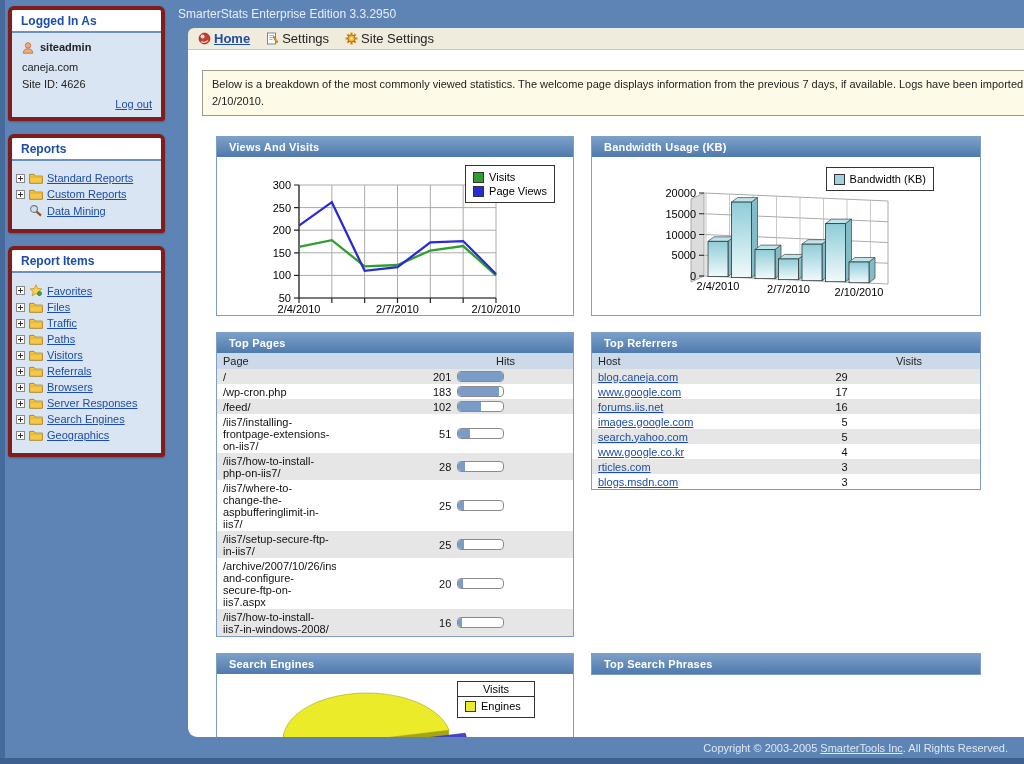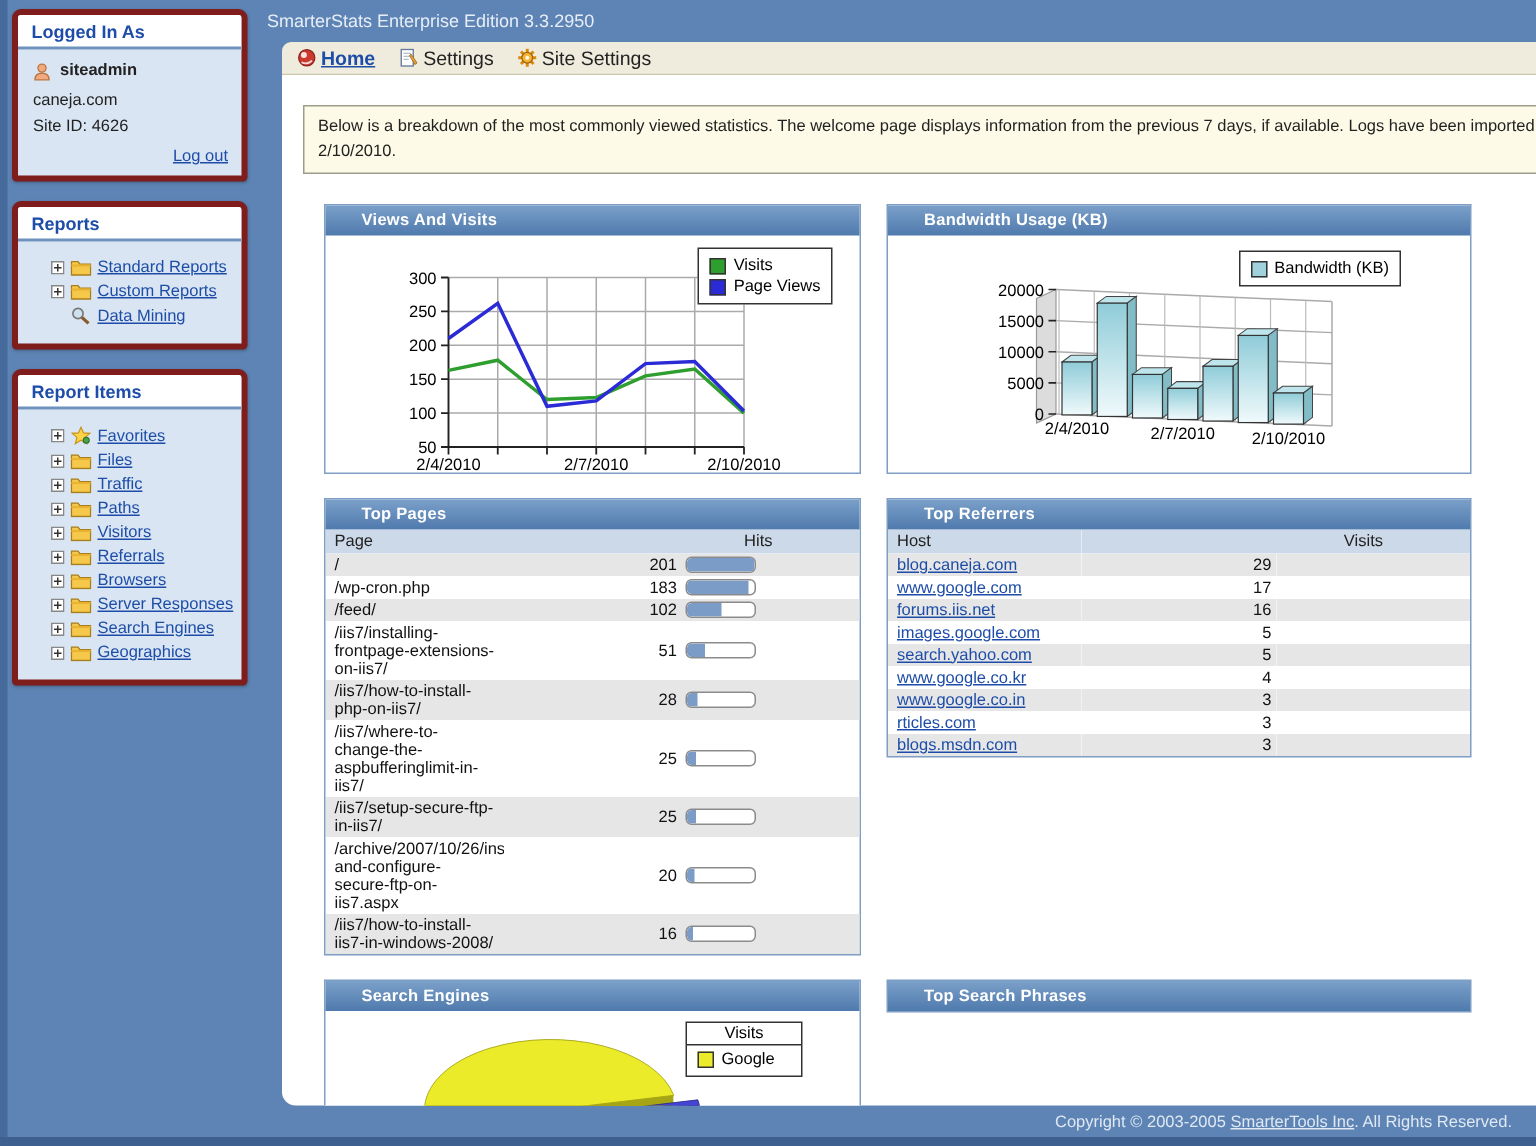--- a/index.html
+++ b/index.html
@@ -10,38 +10,38 @@
 
   
   #sidebar{position:absolute;left:8px;top:6px;width:157px}
   .side-panel{background:#d9e5f2;border:4px solid #7f1d1d;border-radius:6px 6px 3px 3px;margin-bottom:13px;overflow:hidden;box-shadow:0 1px 2px rgba(0,0,0,.25)}
   .side-panel-header{background:#fff;padding:4px 9px 3px;font-size:12px;font-weight:bold;color:#1d4da8;border-bottom:2px solid #6d92bd}
   .side-body{padding:8px 9px 7px;font-size:11px;color:#222}
   .user-row{display:flex;align-items:flex-start;gap:5px;font-weight:bold;margin-bottom:6px}
   .side-line{margin:5px 0 5px 1px}
   .logout-row{text-align:right;margin-top:8px}
   a{color:#1d4da8}
-  .side-list{padding:7px 5px 8px 22px;font-size:11px}
+  .side-list{padding:7px 5px 8px 4px;font-size:11px}
   .side-item{display:flex;align-items:center;gap:4px;margin:4px 0}
   .side-item svg{flex:none}
 
   
   #main{position:absolute;left:188px;top:28px;width:1002px}
   #navbar{height:22px;background:#efecdd;border-radius:6px 6px 0 0;display:flex;align-items:center;padding:0 10px;font-size:13px;color:#222;border-bottom:1px solid #cac6b0;box-sizing:border-box}
   .nav-item{display:flex;align-items:center;gap:3px;margin-right:16px;cursor:pointer}
   .nav-item a{font-weight:bold}
   .nav-label{color:#222}
   #nav-help{margin-left:auto;margin-right:110px}
   #content{background:#fff;height:687px;border-radius:0 0 9px 9px;position:relative;overflow:hidden}
   #banner{margin:20px 14px 0;background:#fdfbe7;border:1px solid #9d9d8d;padding:5px 9px;font-size:11px;color:#222;line-height:1.55}
 
   
   #grid{display:grid;grid-template-columns:358px 390px;column-gap:17px;row-gap:16px;padding:20px 0 0 28px;align-items:start}
   .panel{border:1px solid #7e9ec6;background:#fff}
-  .panel-header{background:linear-gradient(#7ba0c9,#4f7aad);color:#fff;font-size:11px;font-weight:bold;padding:4px 24px;letter-spacing:.2px}
+  .panel-header{background:linear-gradient(#7ba0c9,#4f7aad);color:#fff;font-size:11px;font-weight:bold;padding:4px 12px;letter-spacing:.2px}
   .chart-body{position:relative;height:158px}
   .pie-body{position:relative;height:150px}
 
   
   table{width:100%;border-collapse:collapse;font-size:11px;color:#111;table-layout:fixed}
   thead td{background:#ccd9e9;padding:2px 6px;color:#222}
   td{padding:1.5px 6px;overflow:hidden}
   tbody tr:nth-child(odd){background:#e6e6e6}
   td.val{text-align:right;white-space:nowrap;width:32px;padding-right:3px}
   td.barcell{width:52px;padding:1px 4px 1px 3px}
@@ -605,25 +605,20 @@
                 <td><a href="#">search.yahoo.com</a></td>
                 <td class="val">5</td>
                 <td class="barcell"></td>
               </tr>
               <tr>
                 <td><a href="#">www.google.co.kr</a></td>
                 <td class="val">4</td>
                 <td class="barcell"></td>
               </tr>
               <tr>
-                <td><a href="#">www.google.co.in</a></td>
-                <td class="val">3</td>
-                <td class="barcell"></td>
-              </tr>
-              <tr>
                 <td><a href="#">rticles.com</a></td>
                 <td class="val">3</td>
                 <td class="barcell"></td>
               </tr>
               <tr>
                 <td><a href="#">blogs.msdn.com</a></td>
                 <td class="val">3</td>
                 <td class="barcell"></td>
               </tr>
             </tbody>
@@ -684,21 +679,21 @@
               <path d="M 166 73 L 248.16 63.23 A 84 47 0 0 1 249.44 67.60 Z" fill="#2c2c92" stroke="none"></path>
               <path d="M 166 72 L 248.16 62.23 A 84 47 0 0 1 249.44 66.60 Z" fill="#2c2c92" stroke="none"></path>
               <path d="M 166 71 L 248.16 61.23 A 84 47 0 0 1 249.44 65.60 Z" fill="#2c2c92" stroke="none"></path>
               <path d="M 166 70 L 248.16 60.23 A 84 47 0 0 1 249.44 64.60 Z" fill="#2c2c92" stroke="none"></path>
               <path d="M 166 69 L 248.16 59.23 A 84 47 0 0 1 249.44 63.60 Z" fill="#4444d4" stroke="#2c2c92" stroke-width="0.6"></path>
             </svg>
           <div class="legend" id="pie-legend">
               <div class="legend-title">Visits</div>
               <div class="legend-row">
                 <span class="swatch" style="background: rgb(235, 235, 42);"></span>
-                <span>Google</span>
+                <span>Engines</span>
               </div>
             </div>
         </div>
       </div>
 
       <div class="panel">
         <div class="panel-header">Top Search Phrases</div>
       </div>
     </div>
   </div>

